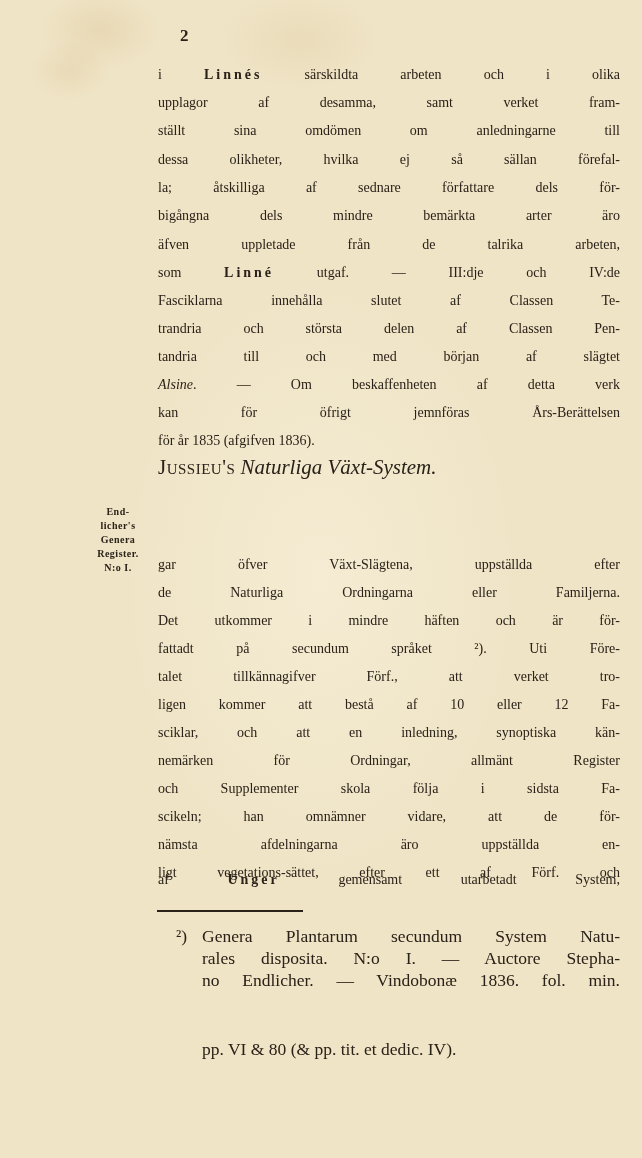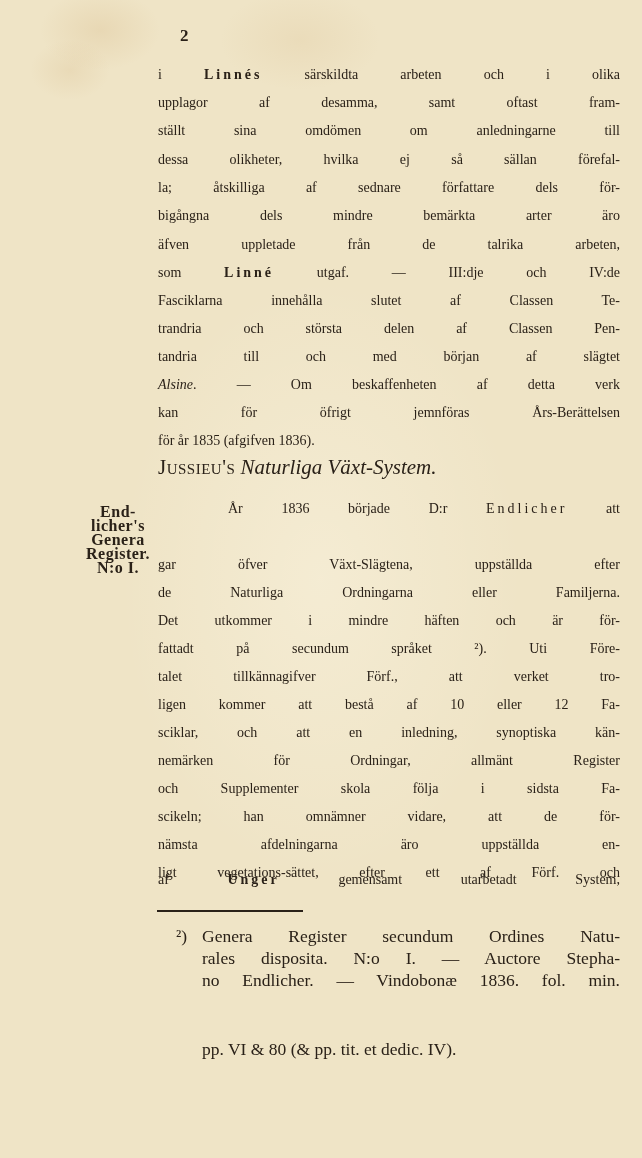--- a/index.html
+++ b/index.html
@@ -56,21 +56,21 @@
       top: 453px;
     }
     .sc { font-variant: small-caps; letter-spacing: 0.5px; }
     .it { font-style: italic; }
     .spaced { letter-spacing: 3px; font-weight: bold; }
     .margin-note {
       position: absolute;
       left: 82px;
       top: 505px;
       width: 72px;
-      font-size: 16px;
+      font-size: 10px;
       line-height: 14px;
       text-align: center;
       font-weight: bold;
       letter-spacing: 0.5px;
     }
     .margin-note div { white-space: nowrap; }
     .rule {
       position: absolute;
       left: 157px;
       top: 910px;
@@ -100,21 +100,21 @@
 </head>
 <body>
 
 <div class="page">
 
   <div class="page-number">2</div>
 
   <div class="line" style="top:61px">
     i <span class="spaced">Linnés</span> särskildta arbeten och i olika
   </div>
-  <div class="line" style="top:89px">upplagor af desamma, samt oftast fram-</div>
+  <div class="line" style="top:89px">upplagor af desamma, samt verket fram-</div>
   <div class="line" style="top:117px">ställt sina omdömen om anledningarne till</div>
   <div class="line" style="top:146px">dessa olikheter, hvilka ej så sällan förefal-</div>
   <div class="line" style="top:174px">la; åtskilliga af sednare författare dels för-</div>
   <div class="line" style="top:202px">bigångna dels mindre bemärkta arter äro</div>
   <div class="line" style="top:231px">äfven uppletade från de talrika arbeten,</div>
   <div class="line" style="top:259px">
     som <span class="spaced">Linné</span> utgaf. — III:dje och IV:de
   </div>
   <div class="line" style="top:287px">Fasciklarna innehålla slutet af Classen Te-</div>
   <div class="line" style="top:315px">trandria och största delen af Classen Pen-</div>
@@ -131,41 +131,38 @@
   </div>
 
   <div class="margin-note">
     <div>End-</div>
     <div>licher's</div>
     <div>Genera</div>
     <div>Register.</div>
     <div>N:o I.</div>
   </div>
 
-  <div class="line indent" style="top:495px">
-    År 1836 började D:r <span class="spaced" style="font-weight:normal">Endlicher</span> att
-  </div>
   <div class="line" style="top:551px">gar öfver Växt-Slägtena, uppställda efter</div>
   <div class="line" style="top:579px">de Naturliga Ordningarna eller Familjerna.</div>
   <div class="line" style="top:607px">Det utkommer i mindre häften och är för-</div>
   <div class="line" style="top:635px">fattadt på secundum språket ²).  Uti Före-</div>
   <div class="line" style="top:663px">talet tillkännagifver Förf., att verket tro-</div>
   <div class="line" style="top:691px">ligen kommer att bestå af 10 eller 12 Fa-</div>
   <div class="line" style="top:719px">sciklar, och att en inledning, synoptiska kän-</div>
   <div class="line" style="top:747px">nemärken för Ordningar, allmänt Register</div>
   <div class="line" style="top:775px">och Supplementer skola följa i sidsta Fa-</div>
   <div class="line" style="top:803px">scikeln; han omnämner vidare, att de för-</div>
   <div class="line" style="top:831px">nämsta afdelningarna äro uppställda en-</div>
   <div class="line" style="top:859px">ligt vegetations-sättet, efter ett af Förf. och</div>
   <div class="line" style="top:887px; top:868px"></div>
 
   <div class="line" style="top:866px">
     af <span class="spaced">Unger</span> gemensamt utarbetadt System,
   </div>
 
   <div class="rule"></div>
   <div class="fn-mark">²)</div>
-  <div class="fn-line" style="top:925px">Genera Register secundum Ordines Natu-</div>
+  <div class="fn-line" style="top:925px">Genera Plantarum secundum System Natu-</div>
   <div class="fn-line" style="top:947px">rales disposita.  N:o I. — Auctore Stepha-</div>
   <div class="fn-line" style="top:969px">no Endlicher. — Vindobonæ 1836. fol. min.</div>
   <div class="fn-line last" style="top:991px">pp. VI &amp; 80 (&amp; pp. tit. et dedic. IV).</div>
 
 </div>
 
 </body></html>

